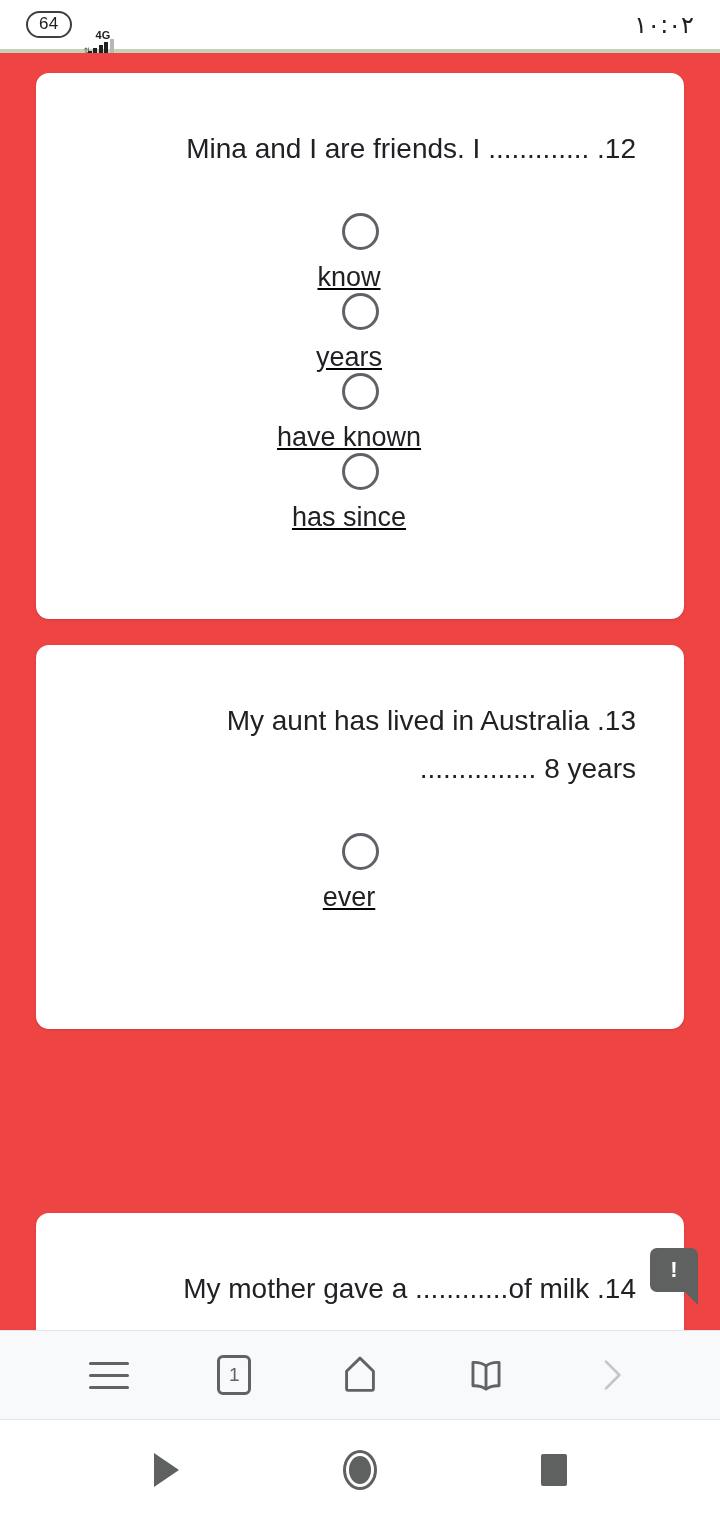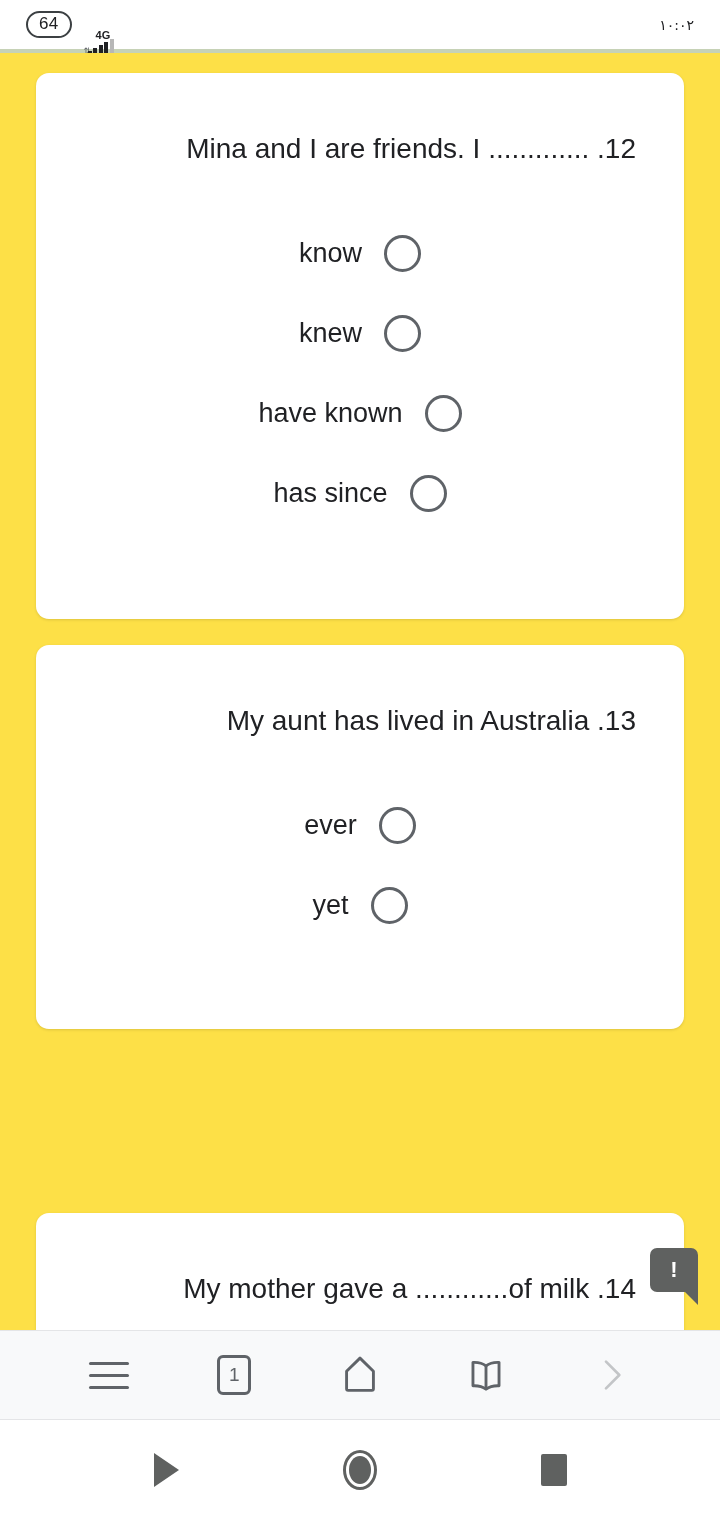--- a/index.html
+++ b/index.html
@@ -72,33 +72,33 @@
   .bars i:nth-child(5){ height: 17px; background: #b7b7b7; }
   .updown {
     position: absolute;
     bottom: 4px; left: 0;
     font-size: 9px;
     line-height: 9px;
     color: #5f6368;
   }
   #status-clock {
     margin-left: auto;
-    font-size: 14px;
+    font-size: 24px;
     color: #202124;
     letter-spacing: 0.5px;
     font-family: "DejaVu Sans", sans-serif;
   }
 
   
   #page {
     position: absolute;
     top: 53px; left: 0;
     width: 720px;
     height: 1277px;
-    background: #fde047;
+    background: #ef4444;
     overflow: hidden;
     direction: rtl;
   }
 
   .card {
     position: absolute;
     left: 36px;
     width: 648px;
     background: #ffffff;
     border-radius: 13px;
@@ -119,24 +119,25 @@
     unicode-bidi: plaintext;
     font-weight: 400;
   }
   .q-text .line { display: block; unicode-bidi: plaintext; }
 
   .options {
     padding: 40px 48px 0 48px;
   }
   .option {
     display: flex;
-    flex-direction: row;
-    align-items: center;
-    justify-content: center;
+    flex-direction: column;
+    align-items: center;
+    justify-content: space-between;
     height: 80px;
+    text-decoration: underline;
   }
   .radio {
     flex: 0 0 auto;
     width: 37px;
     height: 37px;
     border: 3px solid #5f6368;
     border-radius: 50%;
     background: transparent;
   }
   .opt-label {
@@ -267,45 +268,42 @@
     <div class="q-text">
       <span class="line">Mina and I are friends. I ............. .12</span>
     </div>
     <div class="options">
       <div class="option">
         <div class="radio"></div>
         <div class="opt-label">know</div>
       </div>
       <div class="option">
         <div class="radio"></div>
-        <div class="opt-label">knew</div>
+        <div class="opt-label">years</div>
       </div>
       <div class="option">
         <div class="radio"></div>
         <div class="opt-label">have known</div>
       </div>
       <div class="option">
         <div class="radio"></div>
         <div class="opt-label">has since</div>
       </div>
     </div>
   </div>
 
   <div class="card" id="card-q13">
     <div class="q-text">
       <span class="line">My aunt has lived in Australia .13</span>
+      <span class="line">............... 8 years</span>
     </div>
     <div class="options">
       <div class="option">
         <div class="radio"></div>
         <div class="opt-label">ever</div>
-      </div>
-      <div class="option">
-        <div class="radio"></div>
-        <div class="opt-label">yet</div>
       </div>
     </div>
   </div>
 
   <div class="card" id="card-q14">
     <div class="q-text">
       <span class="line">My mother gave a ............of milk .14</span>
       <span class="line"></span>
     </div>
   </div>

